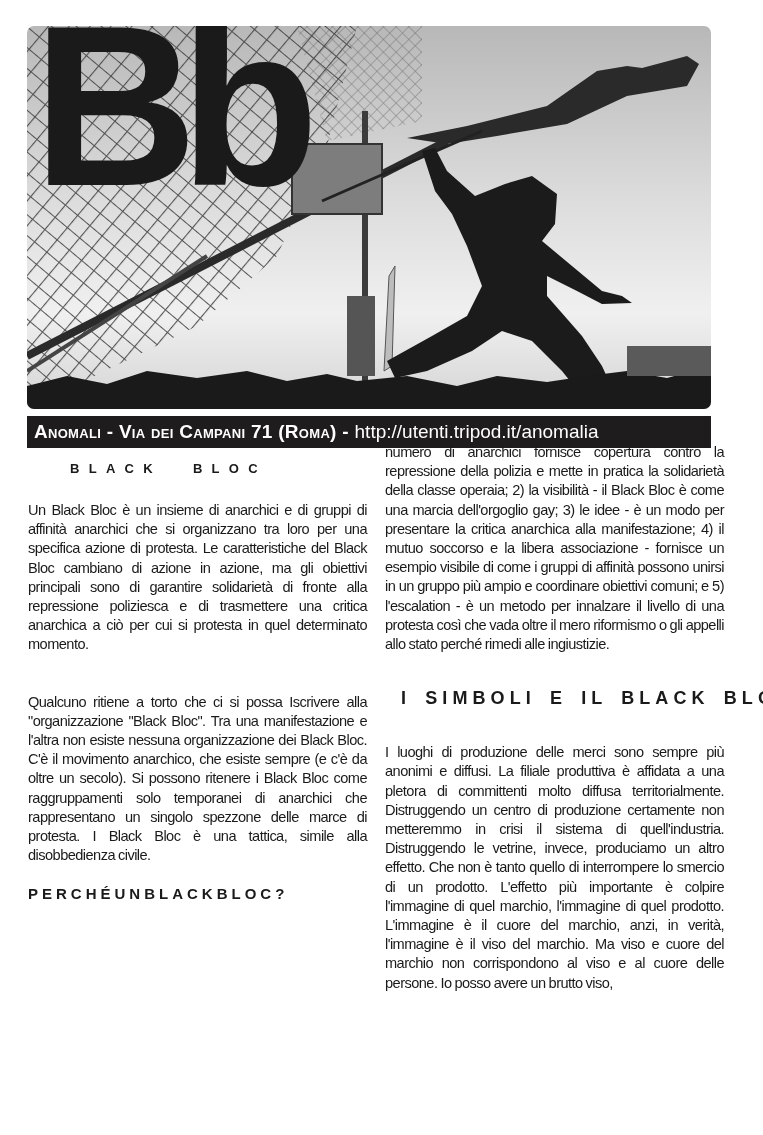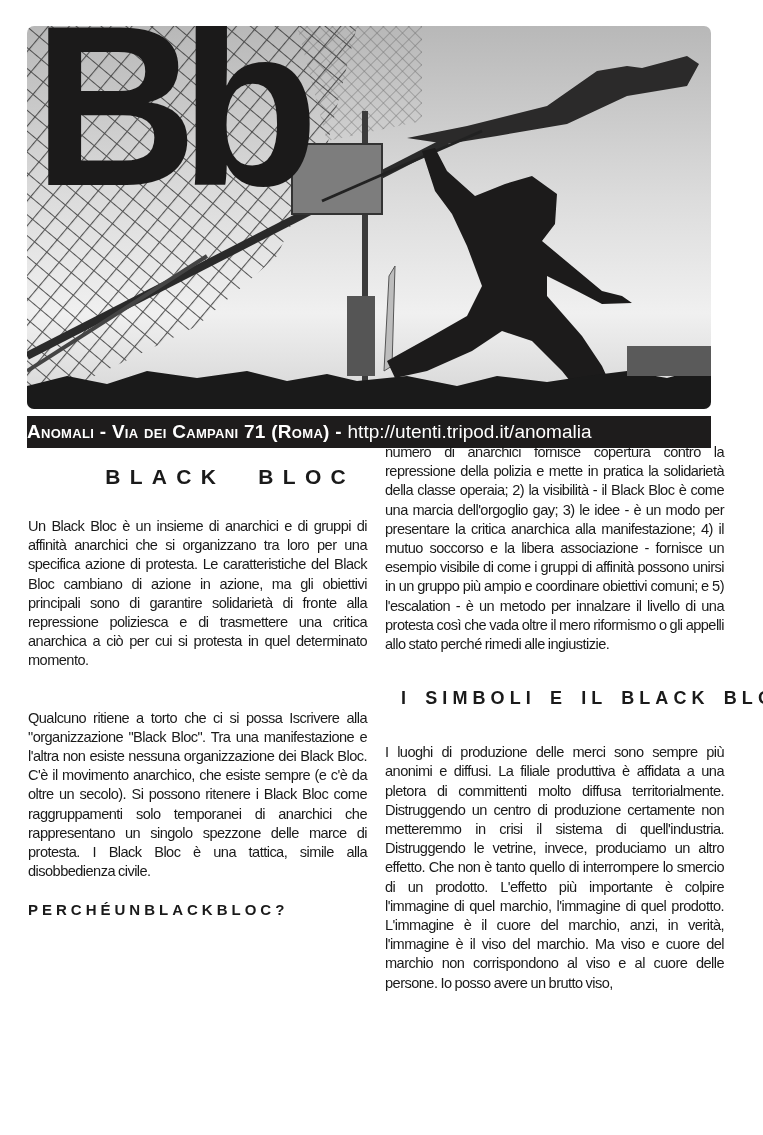--- a/index.html
+++ b/index.html
@@ -7,33 +7,33 @@
          font-family:"Liberation Sans", sans-serif; color:#1a1a1a; }
 
   .hero { position:absolute; left:27px; top:26px; width:684px; height:383px;
           overflow:hidden; background:linear-gradient(180deg,#b8b8b8 0%,#dcdcdc 45%,#f0f0f0 75%,#d4d4d4 100%);border-radius:7px; }
   .hero svg.scene { position:absolute; left:0; top:0; width:684px; height:383px; }
   .hero .logo { position:absolute; left:6px; top:-34px; font-family:"Liberation Sans", sans-serif;
                 font-weight:bold; font-size:228px; line-height:1; letter-spacing:-18px; color:#1b1a1a; }
 
   .banner { position:absolute; left:27px; top:416px; width:684px; height:32px; background:#1e1c1c;
             color:#ffffff; font-size:19px; line-height:32px; white-space:nowrap; overflow:hidden; }
-  .banner .inner { }
+  .banner .inner { padding-left:7px; }
   .banner .sc { font-variant:small-caps; font-weight:bold; letter-spacing:0.3px; }
   .banner .url { font-weight:normal; }
 
   .col { position:absolute; top:455px; width:339px; font-size:14.6px; line-height:19.2px;
          text-align:justify; letter-spacing:-0.55px; word-spacing:-0.5px; }
   .col.left { left:28px; }
   .col.right { left:385px; top:443px; }
   .col p { margin:0; }
   .col .gap { height:19px; }
 
-  .h-spaced { font-weight:bold; font-size:21px; letter-spacing:9.3px; word-spacing:18px;
-              line-height:19px; margin:12px; padding-left:38px; text-align:right; }
+  .h-spaced { font-weight:bold; font-size:13px; letter-spacing:9.3px; word-spacing:18px;
+              line-height:19px; margin:4px; padding-left:38px; text-align:left; }
   .h-bold { font-weight:bold; font-size:15.4px; letter-spacing:0.1px; line-height:19px; margin:0; text-align:left; word-spacing:0; }
   .h-why { font-weight:bold; font-size:15px; letter-spacing:4px; line-height:19px; margin:0;
            display:flex; }
   .h-why span { display:inline-block; }
   .h-symb { font-weight:bold; font-size:18px; letter-spacing:5.1px; word-spacing:4px; line-height:19px; margin:16px; text-align:left; white-space:nowrap; }
 </style>
 </head>
 <body>
 
 <div class="hero">

